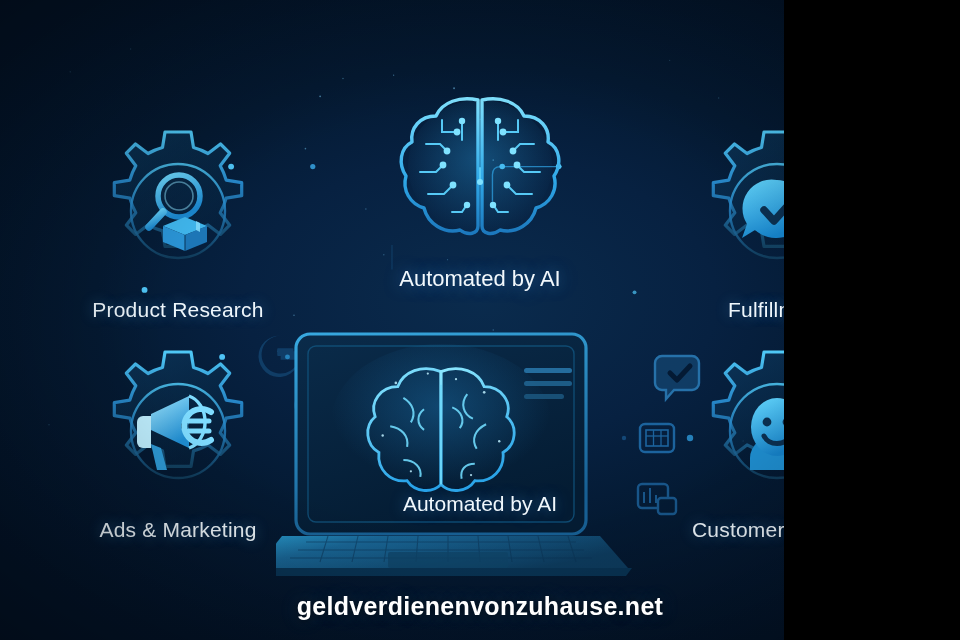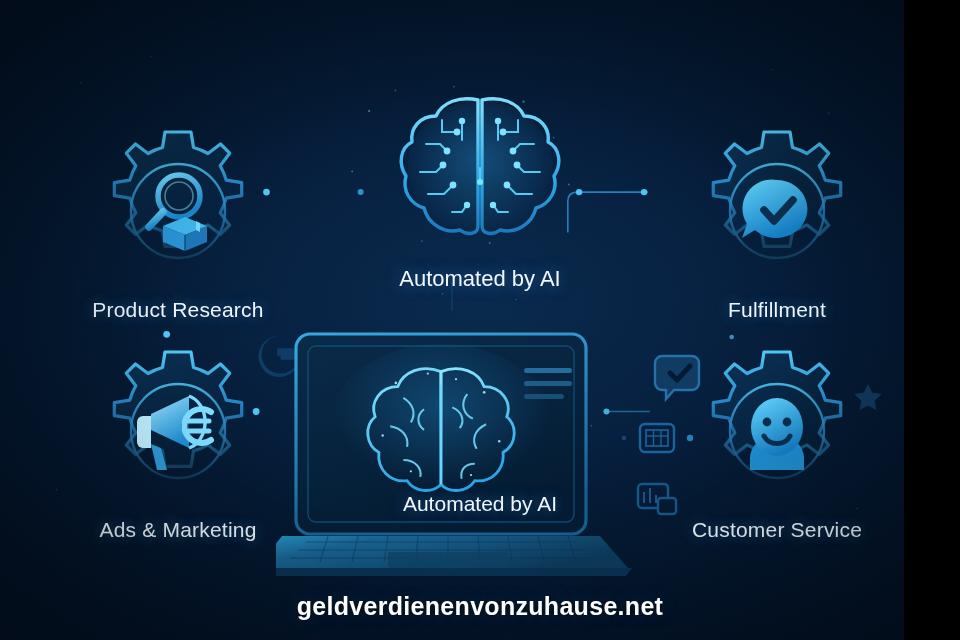--- a/index.html
+++ b/index.html
@@ -6,21 +6,21 @@
   html, body {
     margin: 0;
     padding: 0;
     background: #000;
   }
   body {
     font-family: "Liberation Sans", sans-serif;
   }
   #stage {
     position: relative;
-    width: 904px;
+    width: 784px;
     height: 640px;
     overflow: hidden;
     background:
       radial-gradient(ellipse 620px 380px at 480px 300px, #0a2b4d 0%, #072141 38%, #041a33 62%, #03142a 100%),
       linear-gradient(180deg, #041528 0%, #04182e 55%, #020d1c 100%);
   }
   
   #vignette {
     position: absolute;
     inset: 0;

